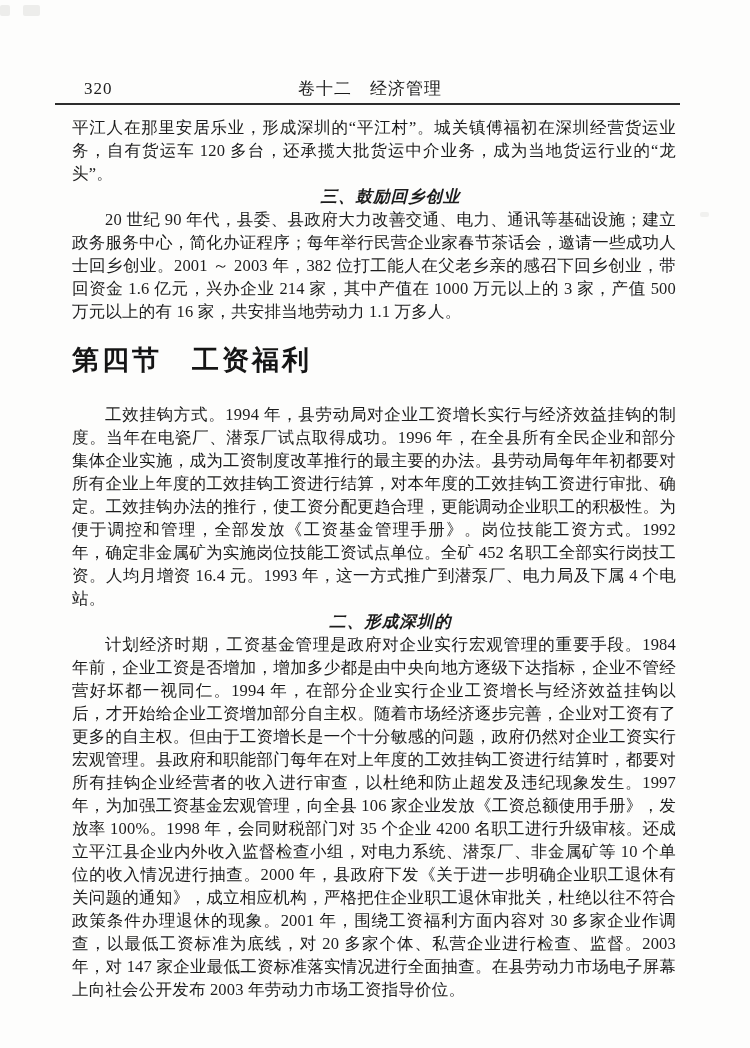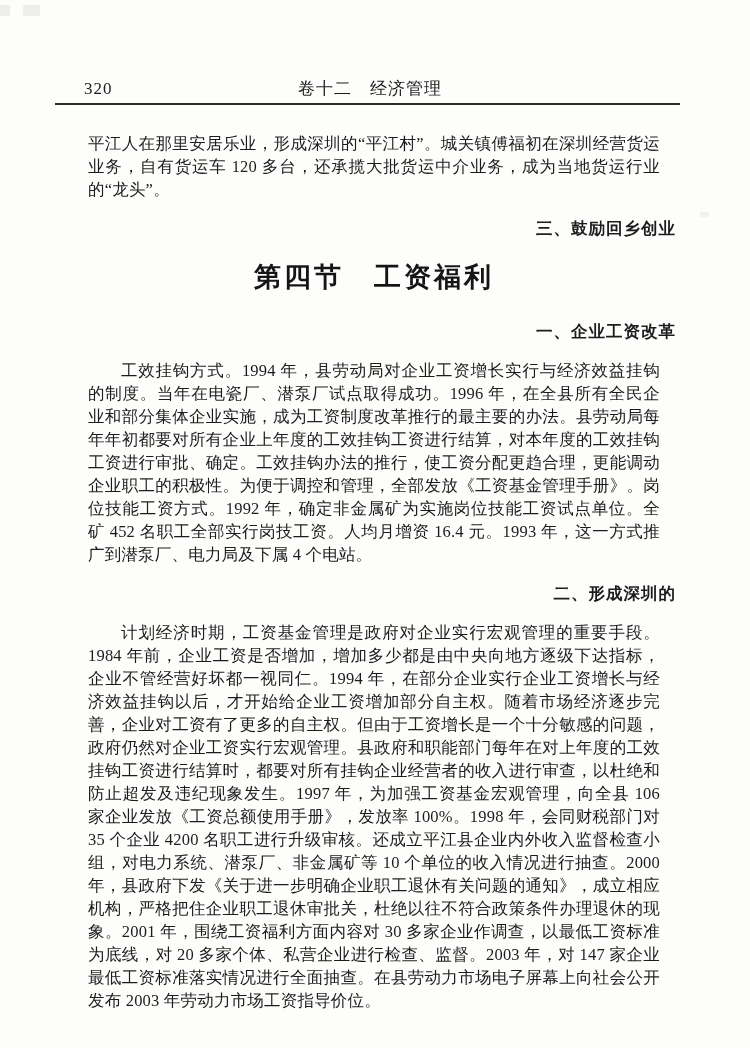--- a/index.html
+++ b/index.html
@@ -61,42 +61,42 @@
     position: absolute;
     top: 116px;
     left: 72px;
     width: 604px;
     font-size: 16.5px;
     line-height: 23px;
     text-align: justify;
     letter-spacing: 0.2px;
   }
   .page-body p {
-    margin: 16px;
+    margin: 0;
     text-indent: 2em;
   }
   .page-body p.flush {
     text-indent: 0;
   }
   .sub-title {
     margin: 0;
     font-size: 16.5px;
     line-height: 23px;
     font-weight: bold;
     text-indent: 2em;
-    text-align: right;
+    text-align: center;
     font-family: "Liberation Sans", "DejaVu Sans", sans-serif;
     letter-spacing: 1px;
+    font-style: italic;
   }
   .section-heading {
     margin: 17px 0 23px 0;
     font-size: 27px;
     line-height: 40px;
     font-weight: bold;
-    text-align: center;
     text-indent: 0;
     font-family: "Liberation Sans", "DejaVu Sans", sans-serif;
     letter-spacing: 3px;
     color: #151515;
   }
 </style>
 </head>
 <body>
 
 <div class="page">
@@ -110,25 +110,25 @@
     <span class="running-header">卷十二　经济管理</span>
   </div>
 
   <div class="header-rule"></div>
 
   <div class="page-body">
 
     <p class="flush">平江人在那里安居乐业，形成深圳的“平江村”。城关镇傅福初在深圳经营货运业务，自有货运车 120 多台，还承揽大批货运中介业务，成为当地货运行业的“龙头”。</p>
 
     <h4 class="sub-title">三、鼓励回乡创业</h4>
+    <p>20 世纪 90 年代，县委、县政府大力改善交通、电力、通讯等基础设施；建立政务服务中心，简化办证程序；每年举行民营企业家春节茶话会，邀请一些成功人士回乡创业。2001 ～ 2003 年，382 位打工能人在父老乡亲的感召下回乡创业，带回资金 1.6 亿元，兴办企业 214 家，其中产值在 1000 万元以上的 3 家，产值 500 万元以上的有 16 家，共安排当地劳动力 1.1 万多人。</p>
 
     <h1 class="section-heading">第四节　工资福利</h1>
 
     <section>
-      <h4 class="sub-title">一、企业工资改革</h4>
       <p>工效挂钩方式。1994 年，县劳动局对企业工资增长实行与经济效益挂钩的制度。当年在电瓷厂、潜泵厂试点取得成功。1996 年，在全县所有全民企业和部分集体企业实施，成为工资制度改革推行的最主要的办法。县劳动局每年年初都要对所有企业上年度的工效挂钩工资进行结算，对本年度的工效挂钩工资进行审批、确定。工效挂钩办法的推行，使工资分配更趋合理，更能调动企业职工的积极性。为便于调控和管理，全部发放《工资基金管理手册》。岗位技能工资方式。1992 年，确定非金属矿为实施岗位技能工资试点单位。全矿 452 名职工全部实行岗技工资。人均月增资 16.4 元。1993 年，这一方式推广到潜泵厂、电力局及下属 4 个电站。</p>
     </section>
 
     <section>
       <h4 class="sub-title">二、形成深圳的</h4>
       <p>计划经济时期，工资基金管理是政府对企业实行宏观管理的重要手段。1984 年前，企业工资是否增加，增加多少都是由中央向地方逐级下达指标，企业不管经营好坏都一视同仁。1994 年，在部分企业实行企业工资增长与经济效益挂钩以后，才开始给企业工资增加部分自主权。随着市场经济逐步完善，企业对工资有了更多的自主权。但由于工资增长是一个十分敏感的问题，政府仍然对企业工资实行宏观管理。县政府和职能部门每年在对上年度的工效挂钩工资进行结算时，都要对所有挂钩企业经营者的收入进行审查，以杜绝和防止超发及违纪现象发生。1997 年，为加强工资基金宏观管理，向全县 106 家企业发放《工资总额使用手册》，发放率 100%。1998 年，会同财税部门对 35 个企业 4200 名职工进行升级审核。还成立平江县企业内外收入监督检查小组，对电力系统、潜泵厂、非金属矿等 10 个单位的收入情况进行抽查。2000 年，县政府下发《关于进一步明确企业职工退休有关问题的通知》，成立相应机构，严格把住企业职工退休审批关，杜绝以往不符合政策条件办理退休的现象。2001 年，围绕工资福利方面内容对 30 多家企业作调查，以最低工资标准为底线，对 20 多家个体、私营企业进行检查、监督。2003 年，对 147 家企业最低工资标准落实情况进行全面抽查。在县劳动力市场电子屏幕上向社会公开发布 2003 年劳动力市场工资指导价位。</p>
     </section>
 
   </div>
 

